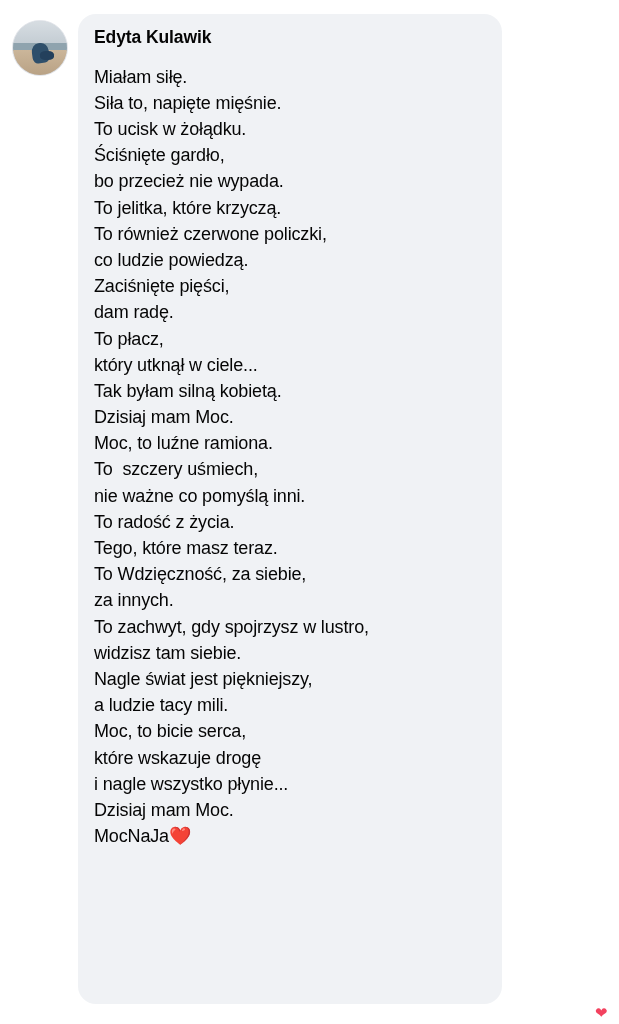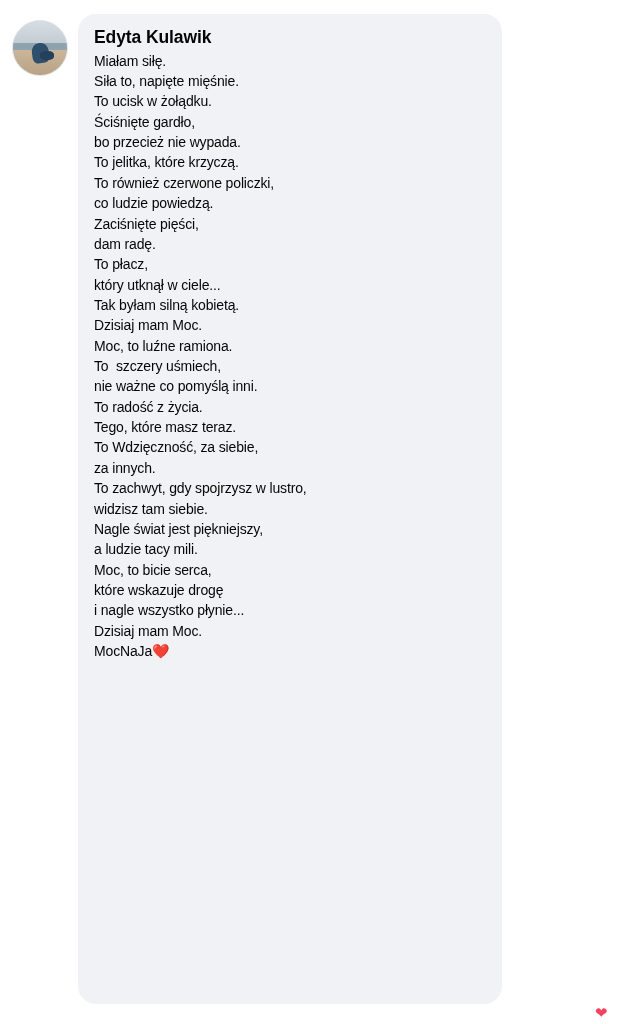--- a/index.html
+++ b/index.html
@@ -76,26 +76,26 @@
     box-sizing: border-box;
     width: 424px;
     min-height: 990px;
   }
 
   .author {
     font-size: 17.5px;
     font-weight: bold;
     color: #050505;
     line-height: 1.35;
-    margin-bottom: 1px;
+    margin-bottom: 14px;
     letter-spacing: -0.1px;
   }
 
   .body-text {
-    font-size: 14px;
+    font-size: 18px;
     color: #050505;
     line-height: 1.455;
     white-space: pre-wrap;
     letter-spacing: -0.15px;
   }
 
   .heart-dot {
     position: absolute;
     right: 10px;
     bottom: 4px;

